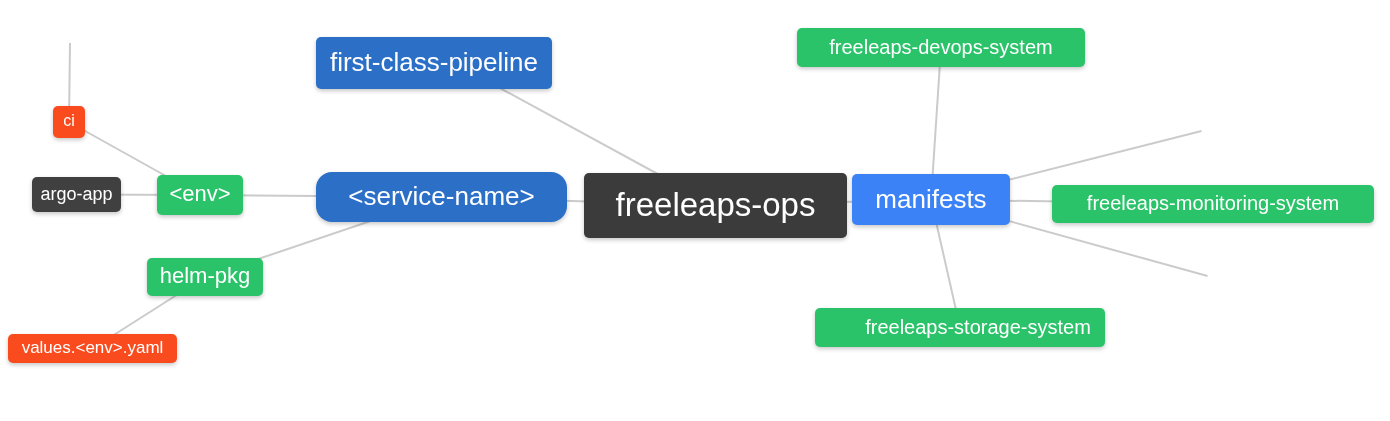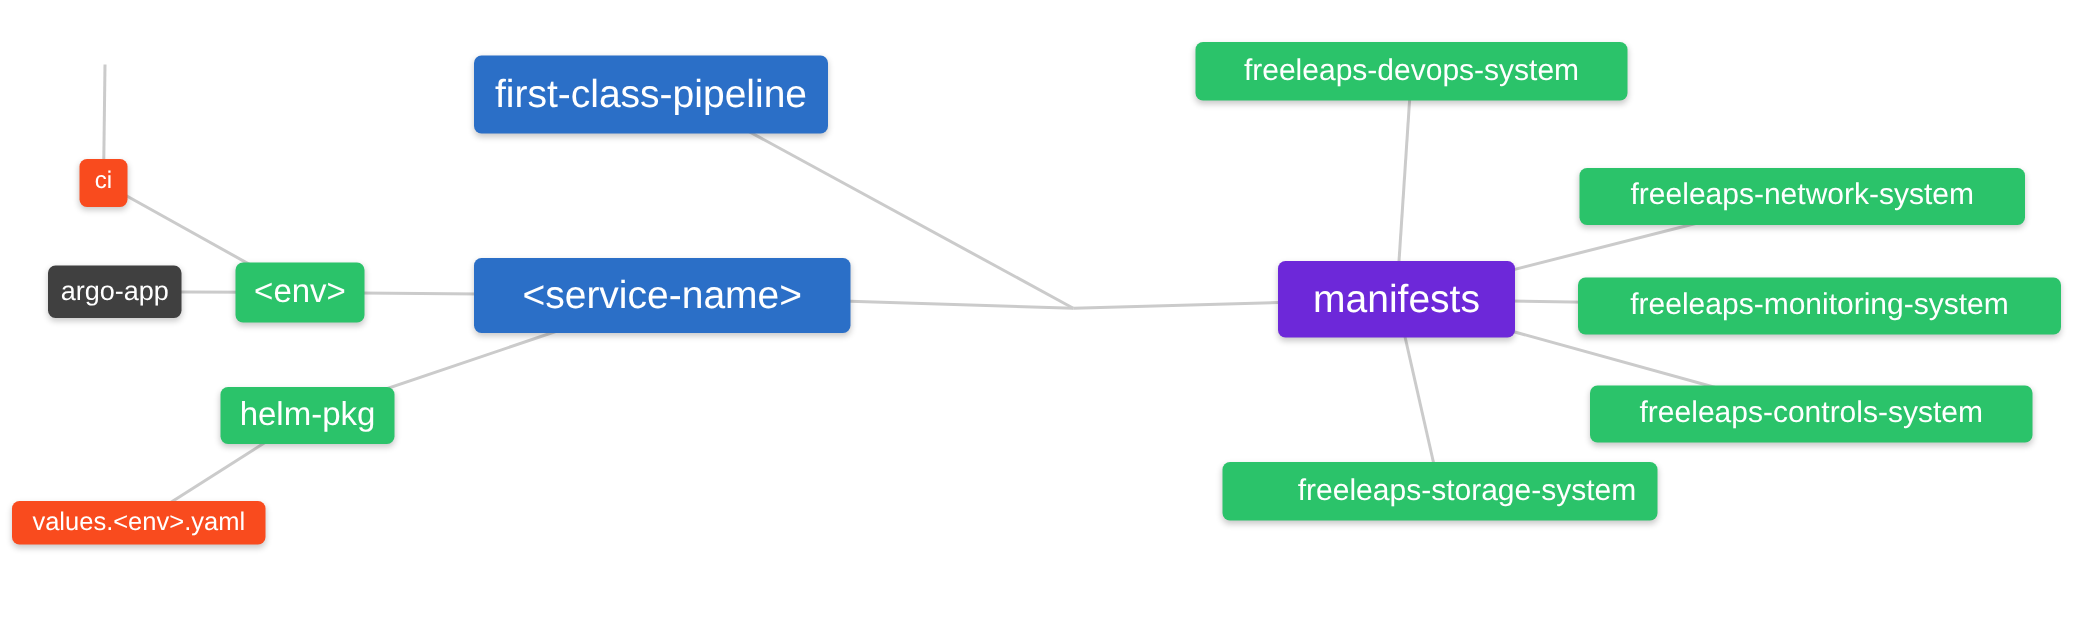--- a/index.html
+++ b/index.html
@@ -72,34 +72,31 @@
     </div>
     <div class="node" style="left: 147px; top: 258px; width: 116px; height: 38px; background: rgb(43, 195, 106); font-size: 22px; justify-content: center;">
       <span>helm-pkg</span>
     </div>
     <div class="node" style="left: 8px; top: 334px; width: 169px; height: 29px; background: rgb(249, 75, 30); font-size: 17px;">
       <span>values.&lt;env&gt;.yaml</span>
     </div>
     <div class="node" style="left: 316px; top: 37px; width: 236px; height: 52px; background: rgb(43, 111, 199); font-size: 26px;">
       <span>first-class-pipeline</span>
     </div>
-    <div class="node" style="left: 316px; top: 172px; width: 251px; height: 50px; background: rgb(43, 111, 199); font-size: 26px;">
+    <div class="node" style="left: 316px; top: 172px; width: 251px; height: 50px; background: rgb(43, 111, 199); font-size: 26px; border-radius: 16px;">
       <span>&lt;service-name&gt;</span>
     </div>
-    <div class="node" style="left: 852px; top: 174px; width: 158px; height: 51px; background: #6d28d9; font-size: 26px;">
+    <div class="node" style="left: 584px; top: 173px; width: 263px; height: 65px; background: rgb(59, 59, 59); font-size: 33px;">
+      <span>freeleaps-ops</span>
+    </div>
+    <div class="node" style="left: 852px; top: 174px; width: 158px; height: 51px; background: #3b82f6; font-size: 26px;">
       <span>manifests</span>
     </div>
     <div class="node" style="left: 797px; top: 28px; width: 288px; height: 39px; background: rgb(43, 195, 106); font-size: 20px;">
       <span>freeleaps-devops-system</span>
     </div>
-    <div class="node" style="left: 1053px; top: 112px; width: 297px; height: 38px; background: rgb(43, 195, 106); font-size: 20px;">
-      <span>freeleaps-network-system</span>
-    </div>
     <div class="node" style="left: 1052px; top: 185px; width: 322px; height: 38px; background: rgb(43, 195, 106); font-size: 20px;">
       <span>freeleaps-monitoring-system</span>
-    </div>
-    <div class="node" style="left: 1060px; top: 257px; width: 295px; height: 38px; background: rgb(43, 195, 106); font-size: 20px;">
-      <span>freeleaps-controls-system</span>
     </div>
     <div class="node" style="left: 815px; top: 308px; width: 290px; height: 39px; background: rgb(43, 195, 106); font-size: 20px; padding-left: 36px;">
       <span>freeleaps-storage-system</span>
     </div>
   </div>
 
 </body></html>

